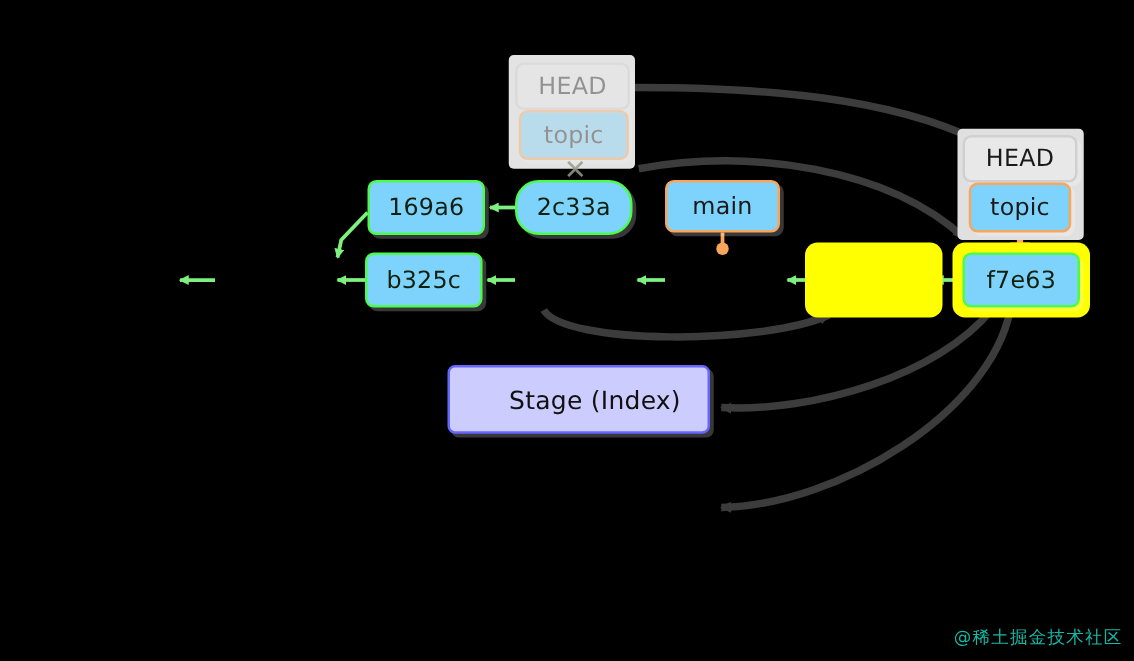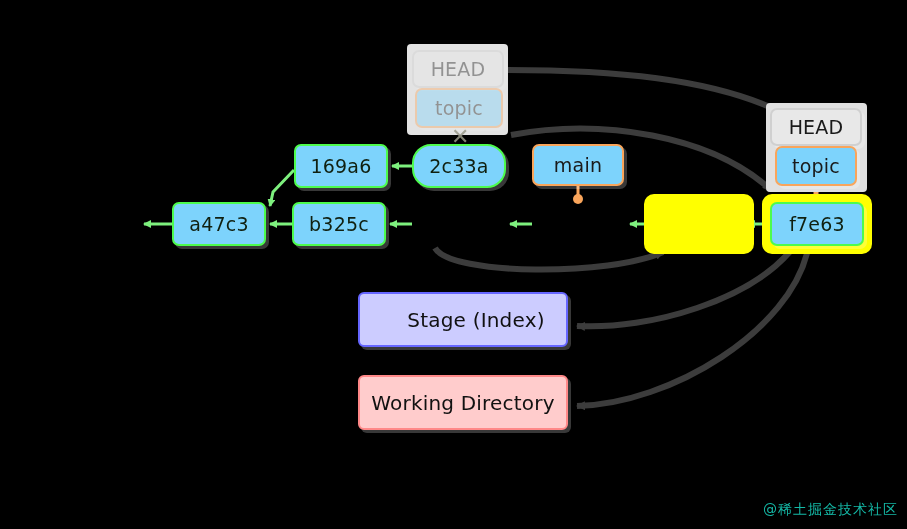--- a/index.html
+++ b/index.html
@@ -150,21 +150,19 @@
   <div class="xmark" style="left:440px;top:126px;">✕</div>
 
   <div class="node head" style="left:759px;top:108px;width:92px;height:38px;">HEAD</div>
   <div class="node ref" style="left:764px;top:146px;width:82px;height:40px;">topic</div>
 
   <div class="node ref" style="left:521px;top:144px;width:92px;height:42px;">main</div>
 
   <div class="node commit" style="left:283px;top:144px;width:94px;height:44px;">169a6</div>
   <div class="node commit" style="left:401px;top:144px;width:94px;height:44px;border-radius:19px;">2c33a</div>
 
-  <div class="node commit" style="left:161px;top:202px;width:94px;height:44px;">a47c3</div>
   <div class="node commit" style="left:281px;top:202px;width:94px;height:44px;">b325c</div>
   <div class="node commit" style="left:759px;top:202px;width:94px;height:44px;">f7e63</div>
 
   <div class="node stage-box" style="left:347px;top:292px;width:210px;height:55px;padding-left:26px;">Stage (Index)</div>
-  <div class="node wd-box" style="left:347px;top:375px;width:210px;height:55px;">Working Directory</div>
 
   <div class="watermark">@稀土掘金技术社区</div>
 </div>
 
 </body></html>

